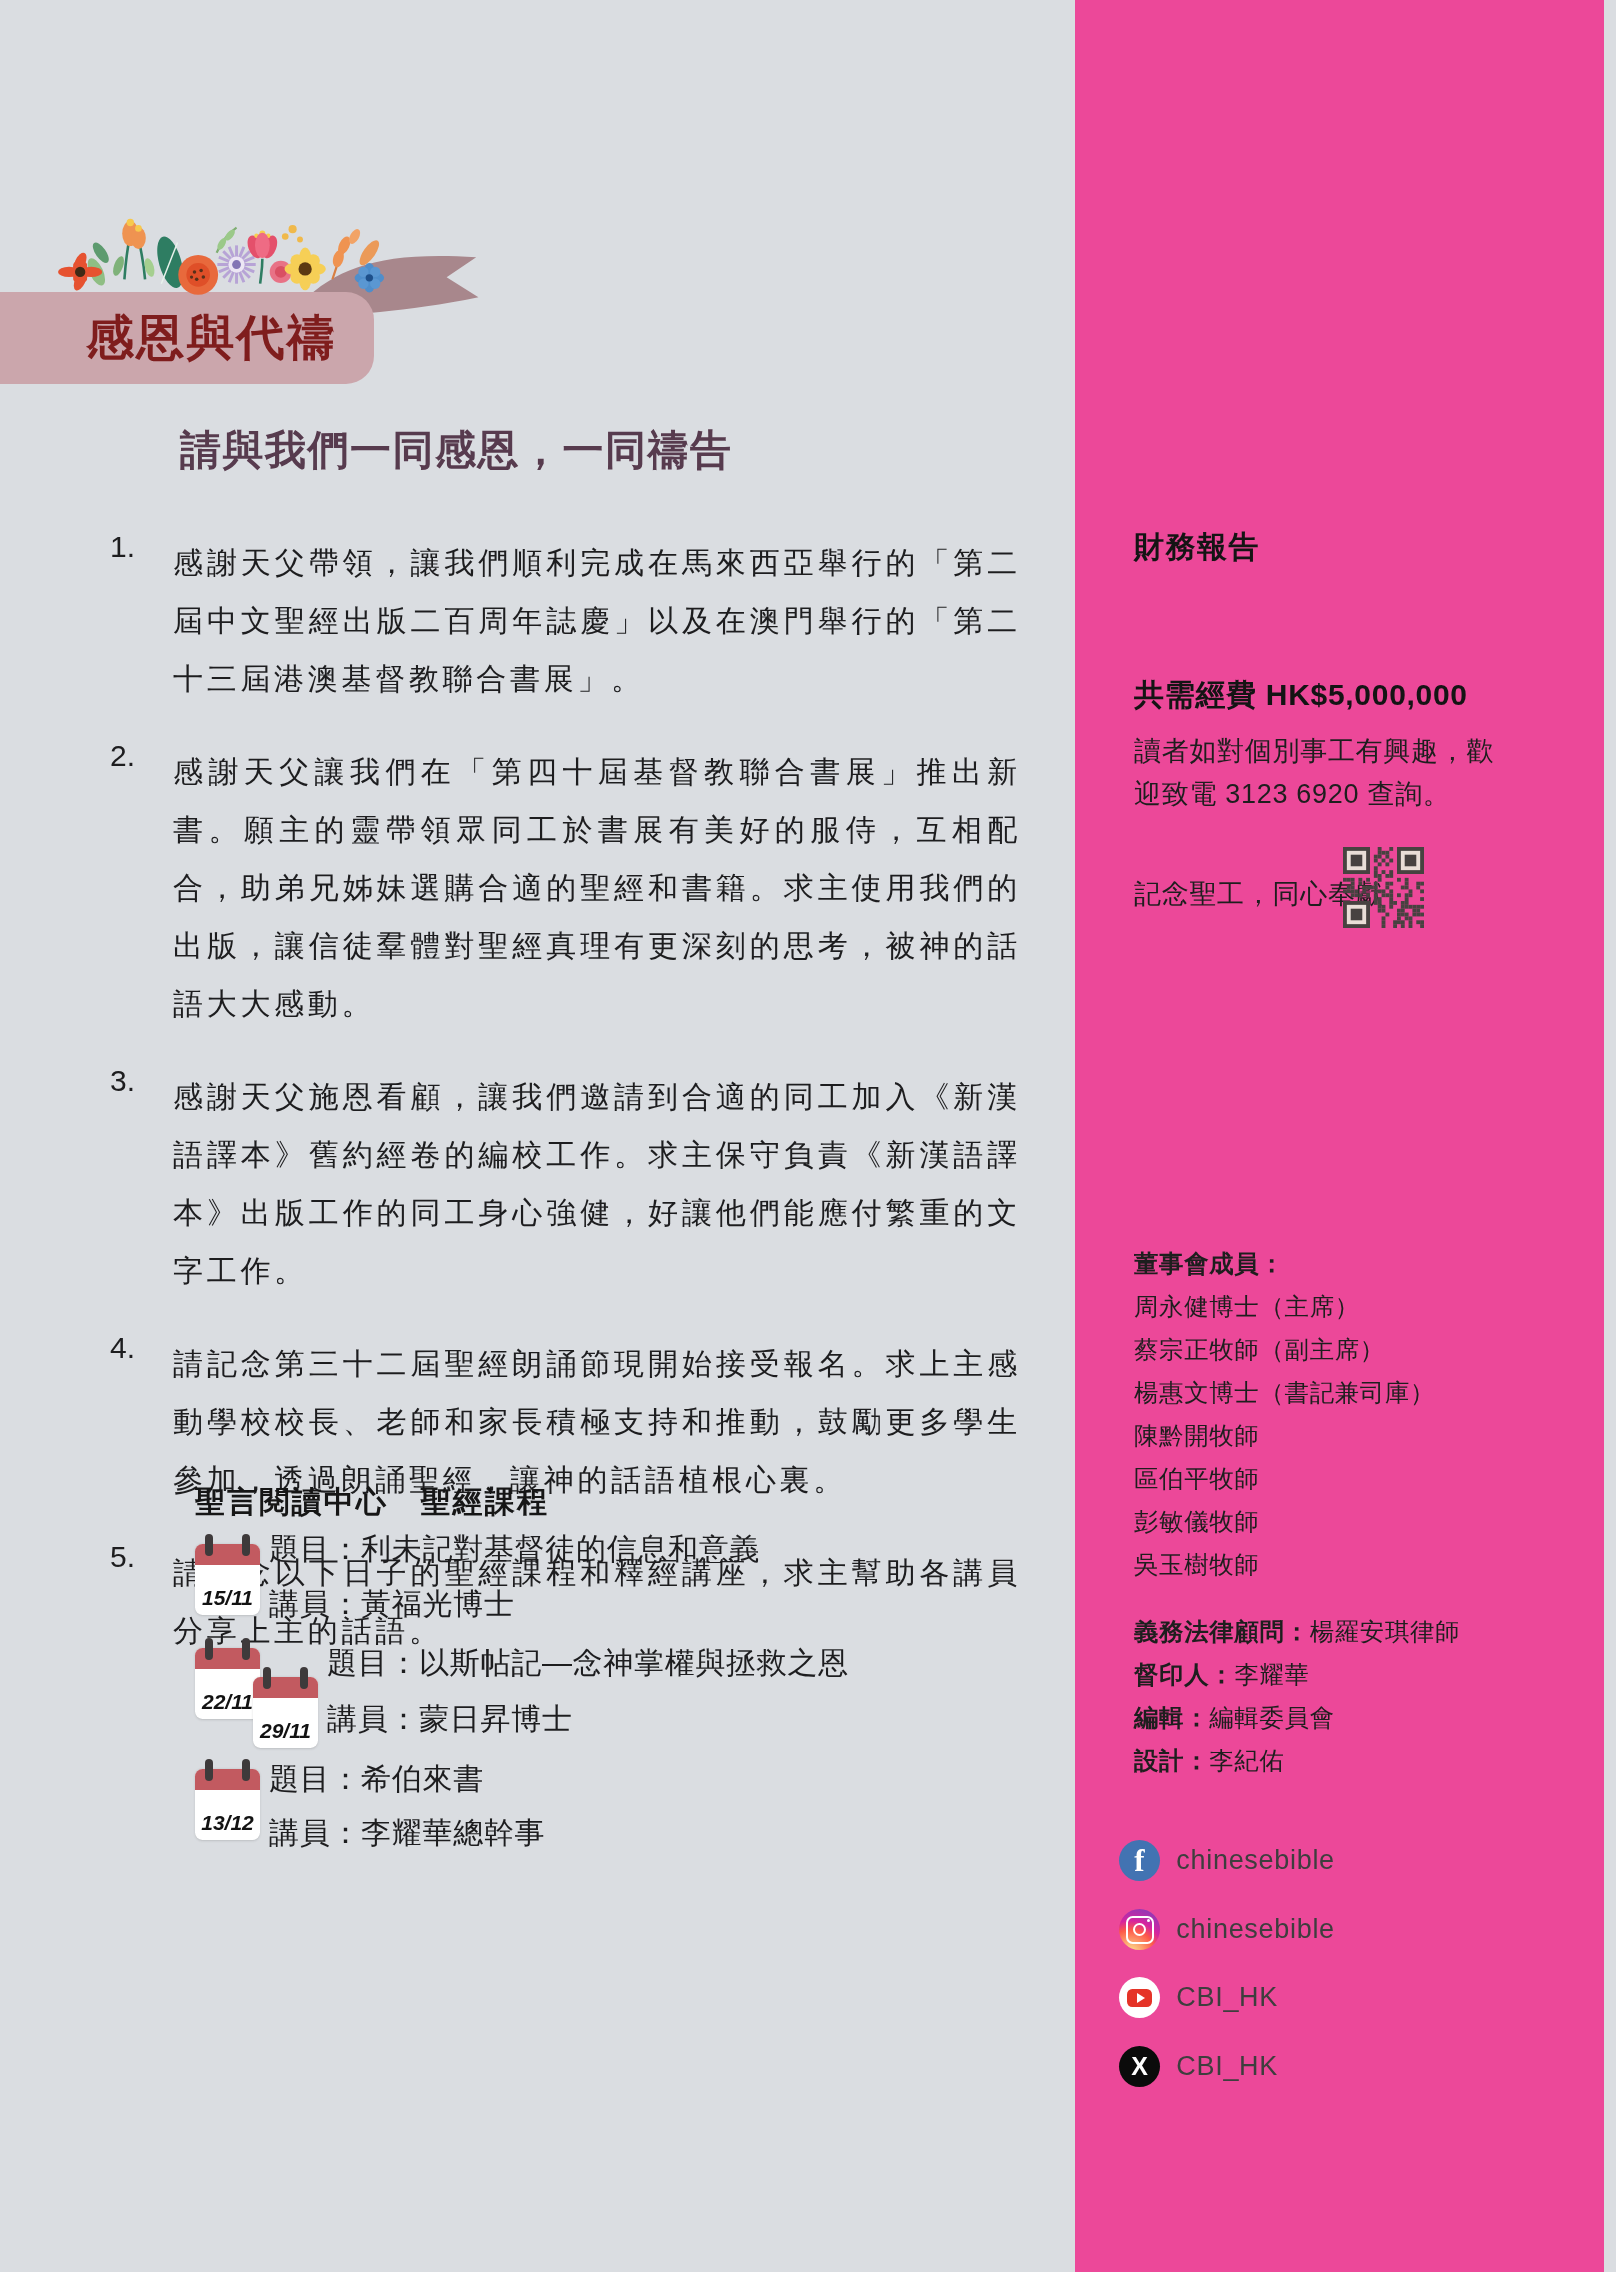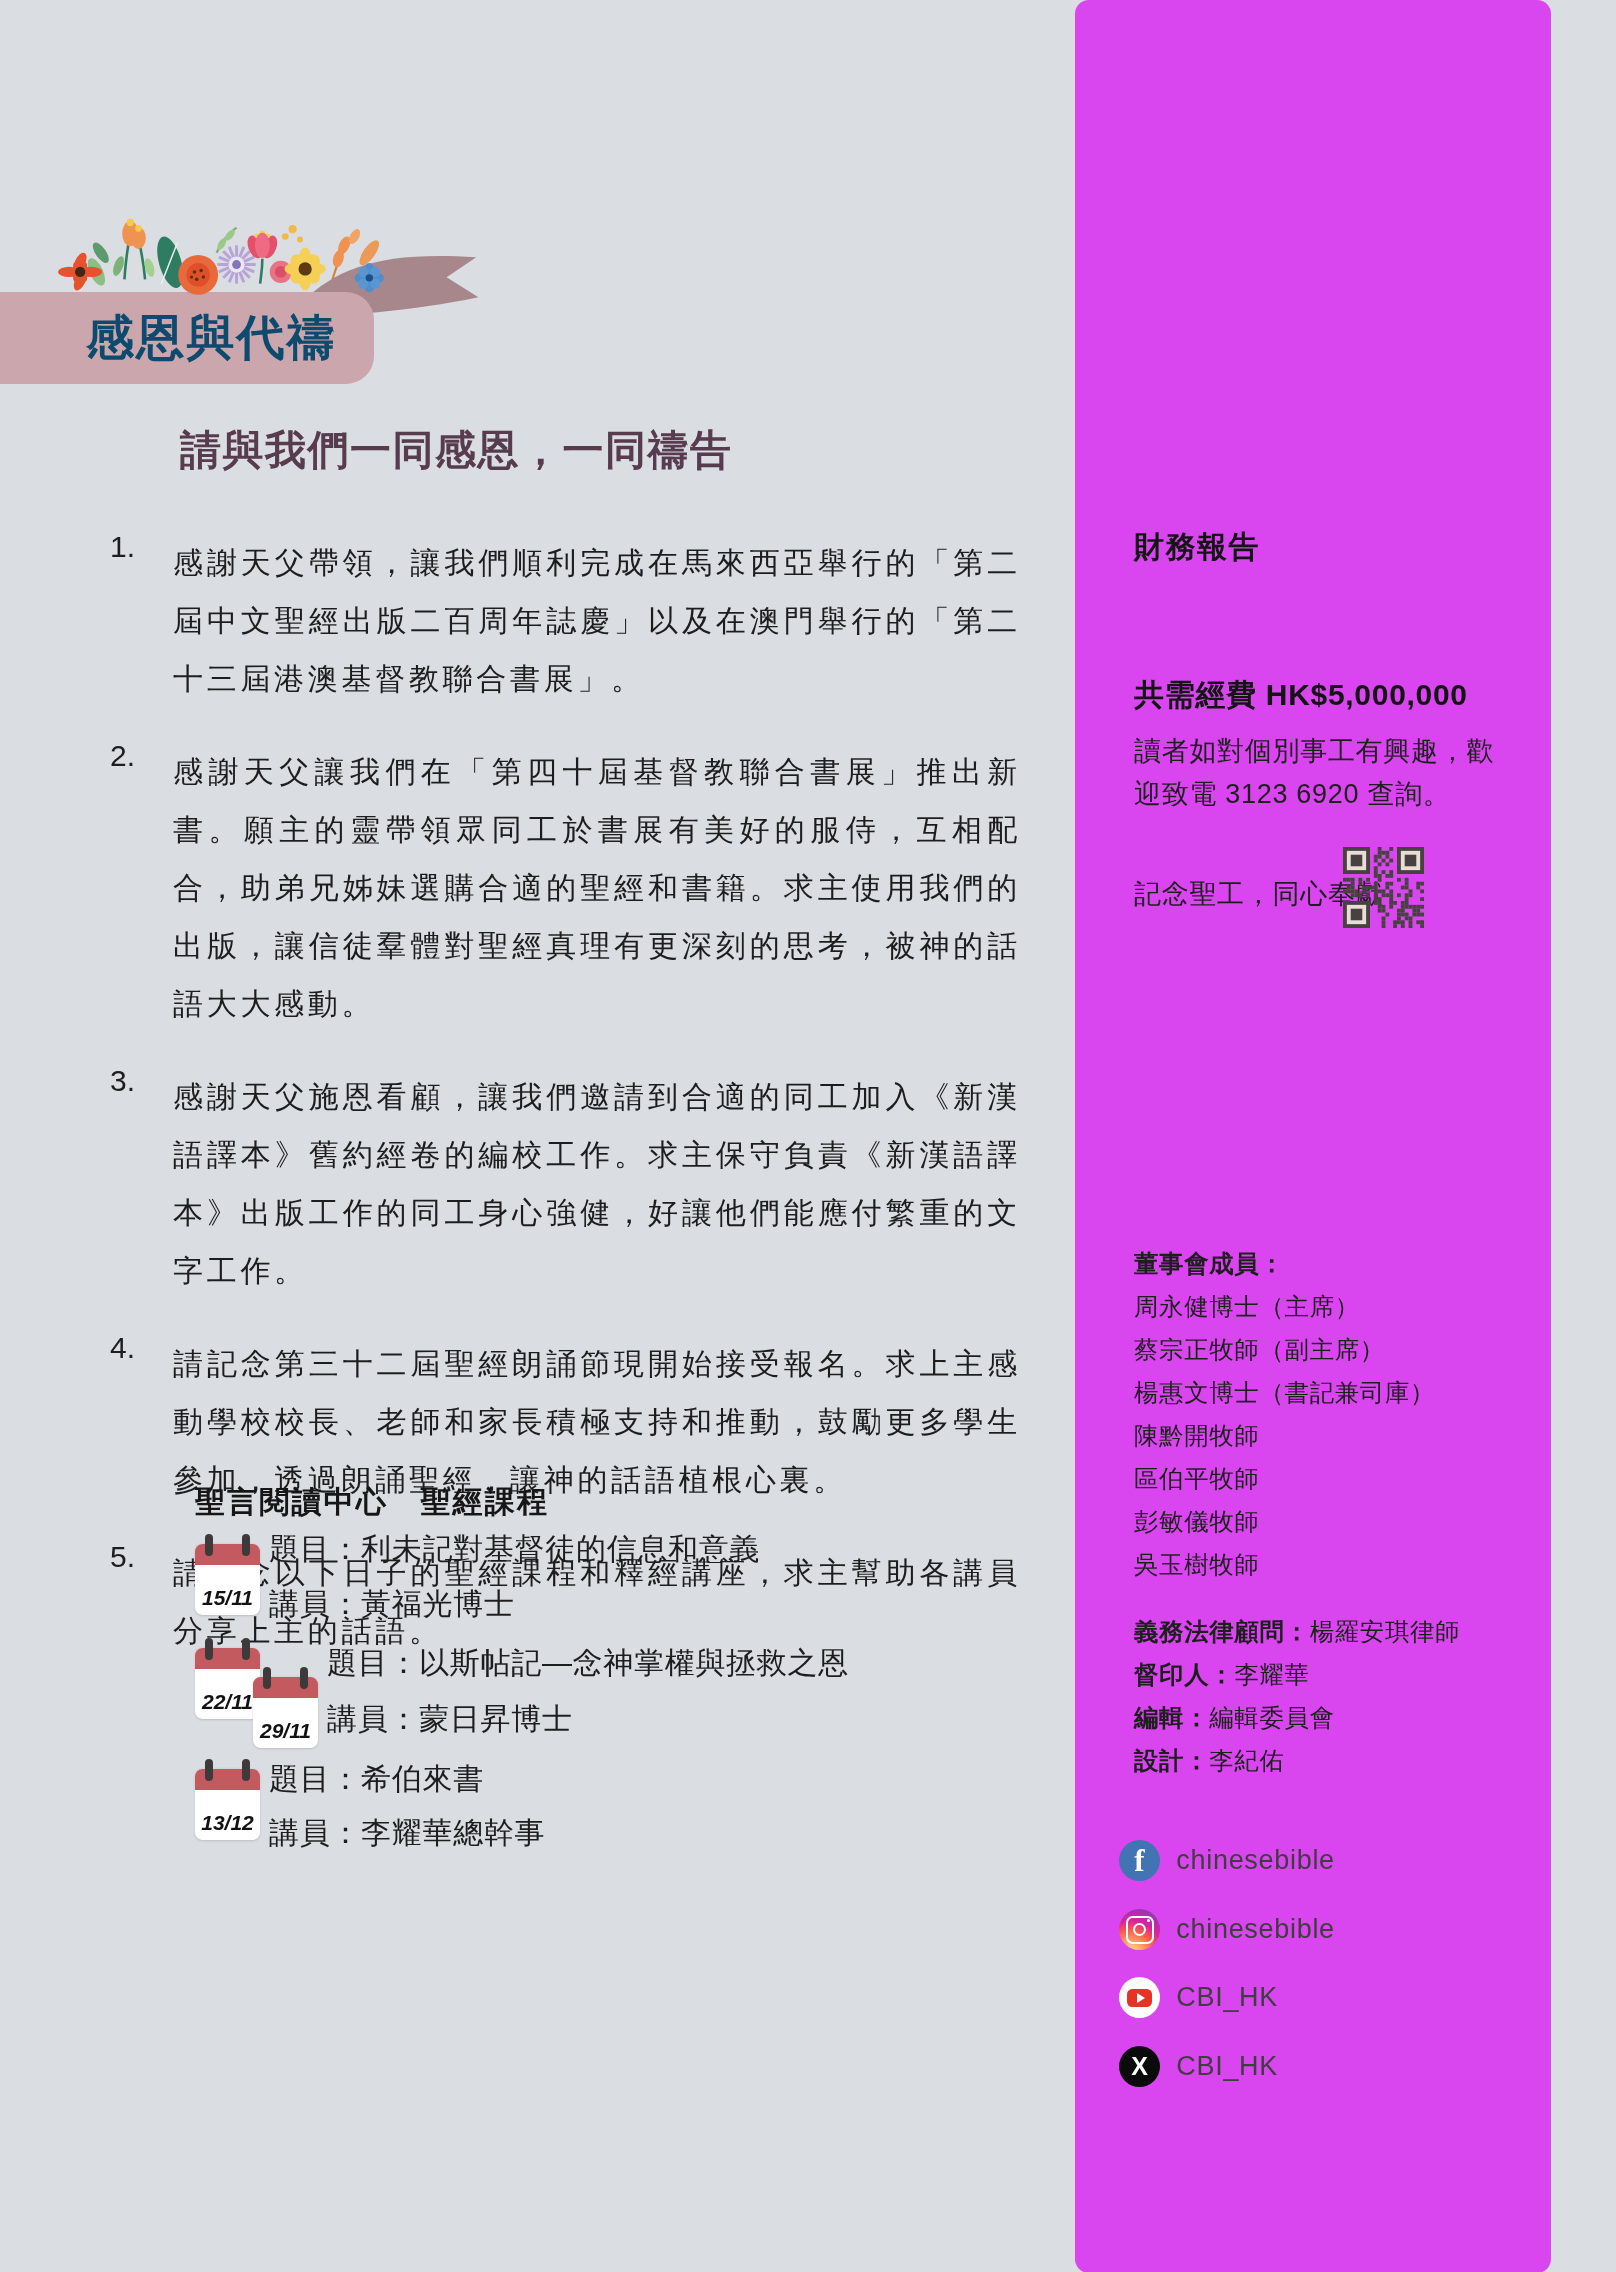--- a/index.html
+++ b/index.html
@@ -3,21 +3,21 @@
 <meta charset="utf-8">
 <style>
   html,body{margin:0;padding:0;background:#9a9aa0;}
   .page{
     position:relative;width:1617px;height:2273px;overflow:hidden;
     background:#dadde1;
     font-family:"Liberation Sans","DejaVu Sans",sans-serif;
     color:#1e1e20;
   }
   
-  .sidebar{position:absolute;left:1075px;top:0;width:476px;height:2273px;background:#d946ef;border-radius:14px;}
+  .sidebar{position:absolute;left:1075px;top:0;width:529px;height:2273px;background:#ec4899;}
   .sb{position:absolute;left:59px;}
   .sb-heading{font-size:30px;font-weight:700;color:#141414;letter-spacing:1.5px;}
   .sb-body{font-size:27px;line-height:43px;color:#1e1e1e;white-space:pre-line;letter-spacing:0.7px;}
   .sb-strong{font-size:30px;font-weight:700;color:#141414;letter-spacing:0.7px;}
   .sb-list{font-size:24.4px;line-height:43px;color:#1e1e1e;letter-spacing:0.7px;}
   .sb-list .hd{font-weight:700;}
   .credit-line b{font-weight:700;}
   .qr{position:absolute;}
   .social-row{position:absolute;display:flex;align-items:center;gap:16.3px;}
   .social-label{font-size:27px;color:#3e3e3e;letter-spacing:0.7px;}
@@ -35,21 +35,21 @@
     position:absolute;right:22px;top:2174px;font-size:34px;font-weight:700;letter-spacing:3px;
     color:rgba(250,247,244,0.82);text-shadow:0 1.5px 3.7px rgba(125,105,98,0.35);
   }
   
   .ribbon-tail{position:absolute;left:295px;top:244px;z-index:1;}
   .ribbon-band{
     position:absolute;left:0;top:292px;width:374px;height:92px;z-index:2;
     background:#cba6ac;border-radius:0 28px 28px 0;
     display:flex;align-items:center;
   }
-  .ribbon-title{padding-left:86px;font-size:48px;font-weight:700;color:#0c4a6e;letter-spacing:2.2px;}
+  .ribbon-title{padding-left:86px;font-size:48px;font-weight:700;color:#7f1d1d;letter-spacing:2.2px;}
   .flowers{position:absolute;left:50px;top:207px;z-index:3;}
   
   .subtitle{position:absolute;left:180px;top:423px;font-size:41px;font-weight:700;color:#573b4e;letter-spacing:1.5px;}
   .prayer-list{position:absolute;left:110px;top:518px;width:927px;margin:0;padding:0;list-style:none;}
   .prayer-item{display:flex;margin:0 0 3px 0;}
   .prayer-item .num{flex:none;width:47px;font-size:30px;line-height:58px;color:#1d1d1f;}
   .prayer-item .txt{flex:1;margin:16px;font-size:30px;line-height:58px;letter-spacing:3.7px;color:#1d1d1f;text-align:justify;}
   
   .courses{position:absolute;left:195px;top:1482px;width:858px;height:392px;}
   .courses .hd{position:absolute;left:0;top:0;font-size:30px;font-weight:700;color:#161616;letter-spacing:2.2px;}

